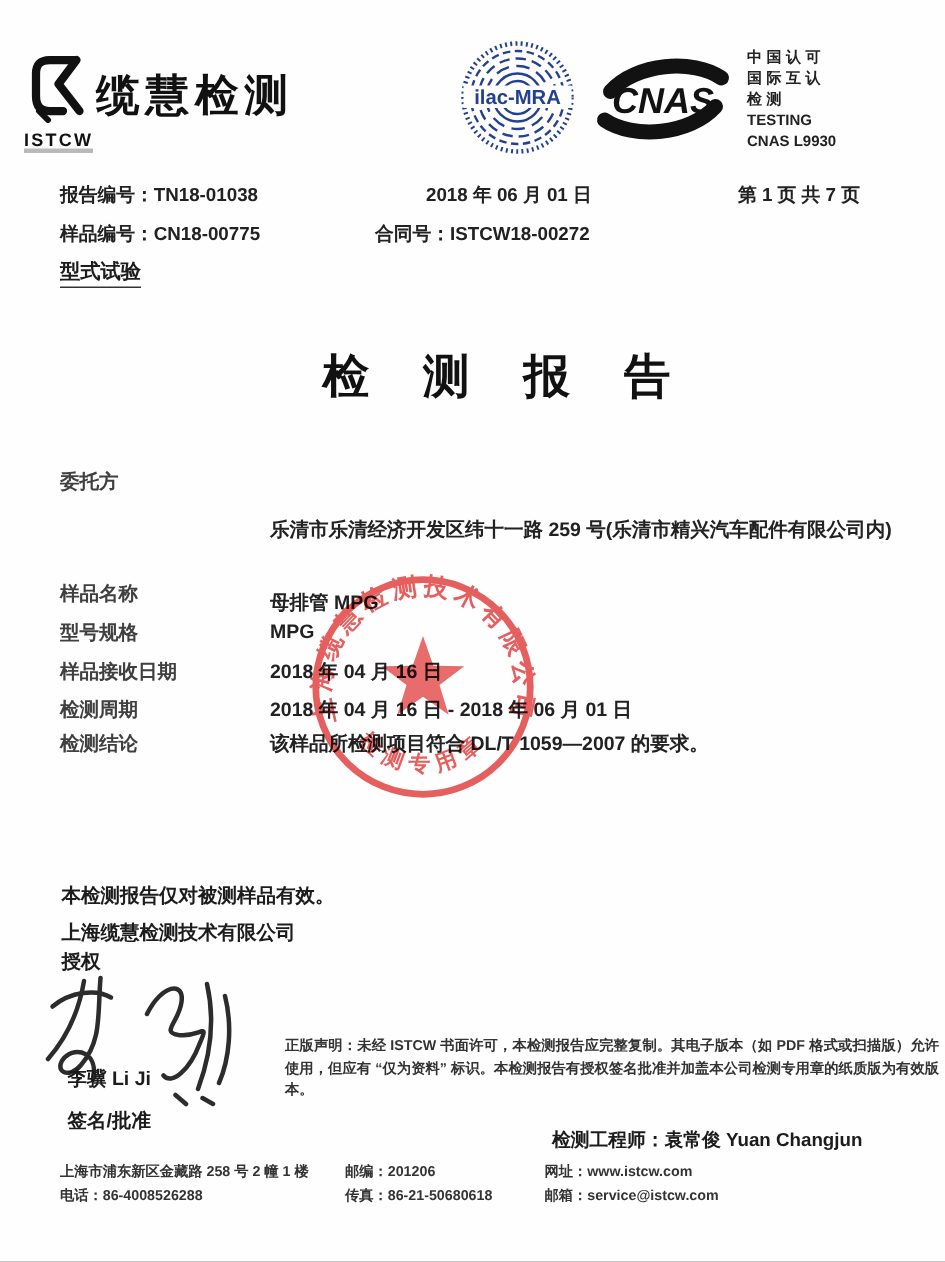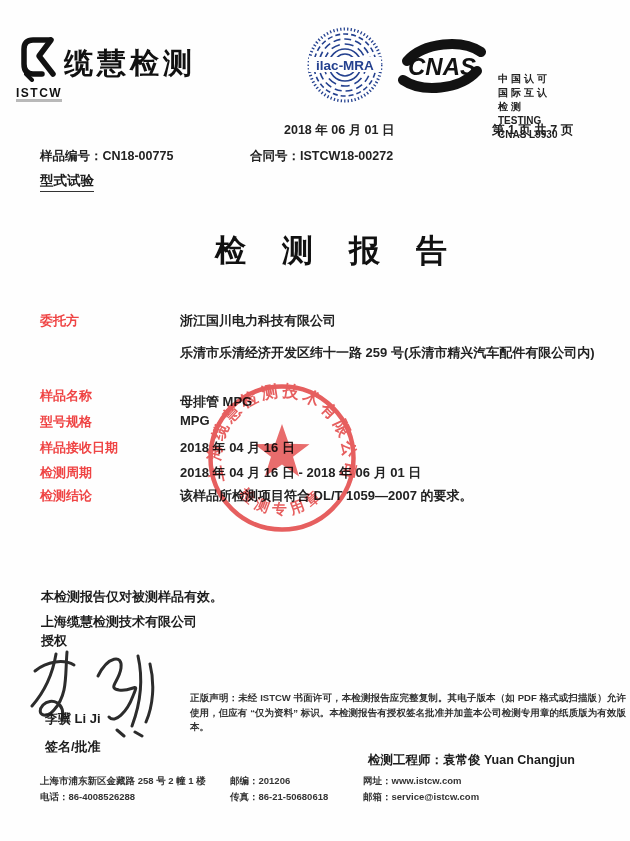--- a/index.html
+++ b/index.html
@@ -7,32 +7,32 @@
     position:relative;width:630px;height:841px;margin:0 auto;
     background:#fefefe;overflow:hidden;
     font-family:"Liberation Sans","DejaVu Sans",sans-serif;
     color:#1c1c1c;
   }
   .abs{position:absolute;}
   
   .brand-cn{font-size:29px;font-weight:800;letter-spacing:4px;color:#111;}
   .istcw-word{font-size:12px;font-weight:800;letter-spacing:1.5px;color:#111;text-align:right;}
   .tagline-bar{width:46px;height:3px;background:#b9b9b9;}
-  .accred{font-size:10px;font-weight:700;line-height:14px;color:#222;margin-top:40px;}
+  .accred{font-size:10px;font-weight:700;line-height:14px;color:#222;}
   .accred .cn{letter-spacing:3px;}
   
   .meta{font-size:12.5px;font-weight:700;color:#222;}
   .test-type{font-size:13.5px;font-weight:700;border-bottom:1.5px solid #333;padding-bottom:1px;}
   
   .doc-title{
     width:630px;text-align:center;font-size:31px;font-weight:800;color:#111;
     letter-spacing:36px;text-indent:36px;
   }
   
-  .flabel{font-size:13px;font-weight:700;color:#ef4444;}
+  .flabel{font-size:13px;font-weight:700;color:#404040;}
   .fvalue{font-size:13px;font-weight:700;color:#222;}
   
   .statement{font-size:13px;font-weight:700;}
   .disclaimer{
     width:436px;font-size:9.5px;font-weight:600;line-height:14.5px;color:#333;
     text-align:justify;
   }
   .engineer{font-size:12.5px;font-weight:700;}
   
   .foot{font-size:9.5px;font-weight:700;color:#333;}
@@ -75,36 +75,38 @@
   </svg>
 
   <div class="abs accred" style="left:498px;top:32px;">
     <div class="cn">中国认可</div>
     <div class="cn">国际互认</div>
     <div class="cn">检测</div>
     <div>TESTING</div>
     <div>CNAS L9930</div>
   </div>
 
+  <div class="abs meta" style="left:40px;top:122px;">
+    <span>报告编号：</span><span>TN18-01038</span>
+  </div>
   <div class="abs meta" style="left:284px;top:122px;">2018 年 06 月 01 日</div>
   <div class="abs meta" style="left:492px;top:122px;">第 1 页  共 7 页</div>
 
   <div class="abs meta" style="left:40px;top:148px;">
     <span>样品编号：</span><span>CN18-00775</span>
   </div>
   <div class="abs meta" style="left:250px;top:148px;">
     <span>合同号：</span><span>ISTCW18-00272</span>
   </div>
 
   <div class="abs test-type" style="left:40px;top:172px;">型式试验</div>
 
   <div class="abs doc-title" style="left:16px;top:230px;">检测报告</div>
 
   <div class="abs flabel" style="left:40px;top:312px;">委托方</div>
-  <div class="abs fvalue" style="left:180px;top:312px;">浙江国川电力科技有限公司</div>
   <div class="abs fvalue" style="left:180px;top:344px;">乐清市乐清经济开发区纬十一路 259 号(乐清市精兴汽车配件有限公司内)</div>
 
   <div class="abs flabel" style="left:40px;top:387px;">样品名称</div>
   <div class="abs fvalue" style="left:180px;top:382px;margin-top:11px;">母排管 MPG</div>
 
   <div class="abs flabel" style="left:40px;top:413px;">型号规格</div>
   <div class="abs fvalue" style="left:180px;top:413px;">MPG</div>
 
   <div class="abs flabel" style="left:40px;top:439px;">样品接收日期</div>
   <div class="abs fvalue" style="left:180px;top:439px;">2018 年 04 月 16 日</div>

